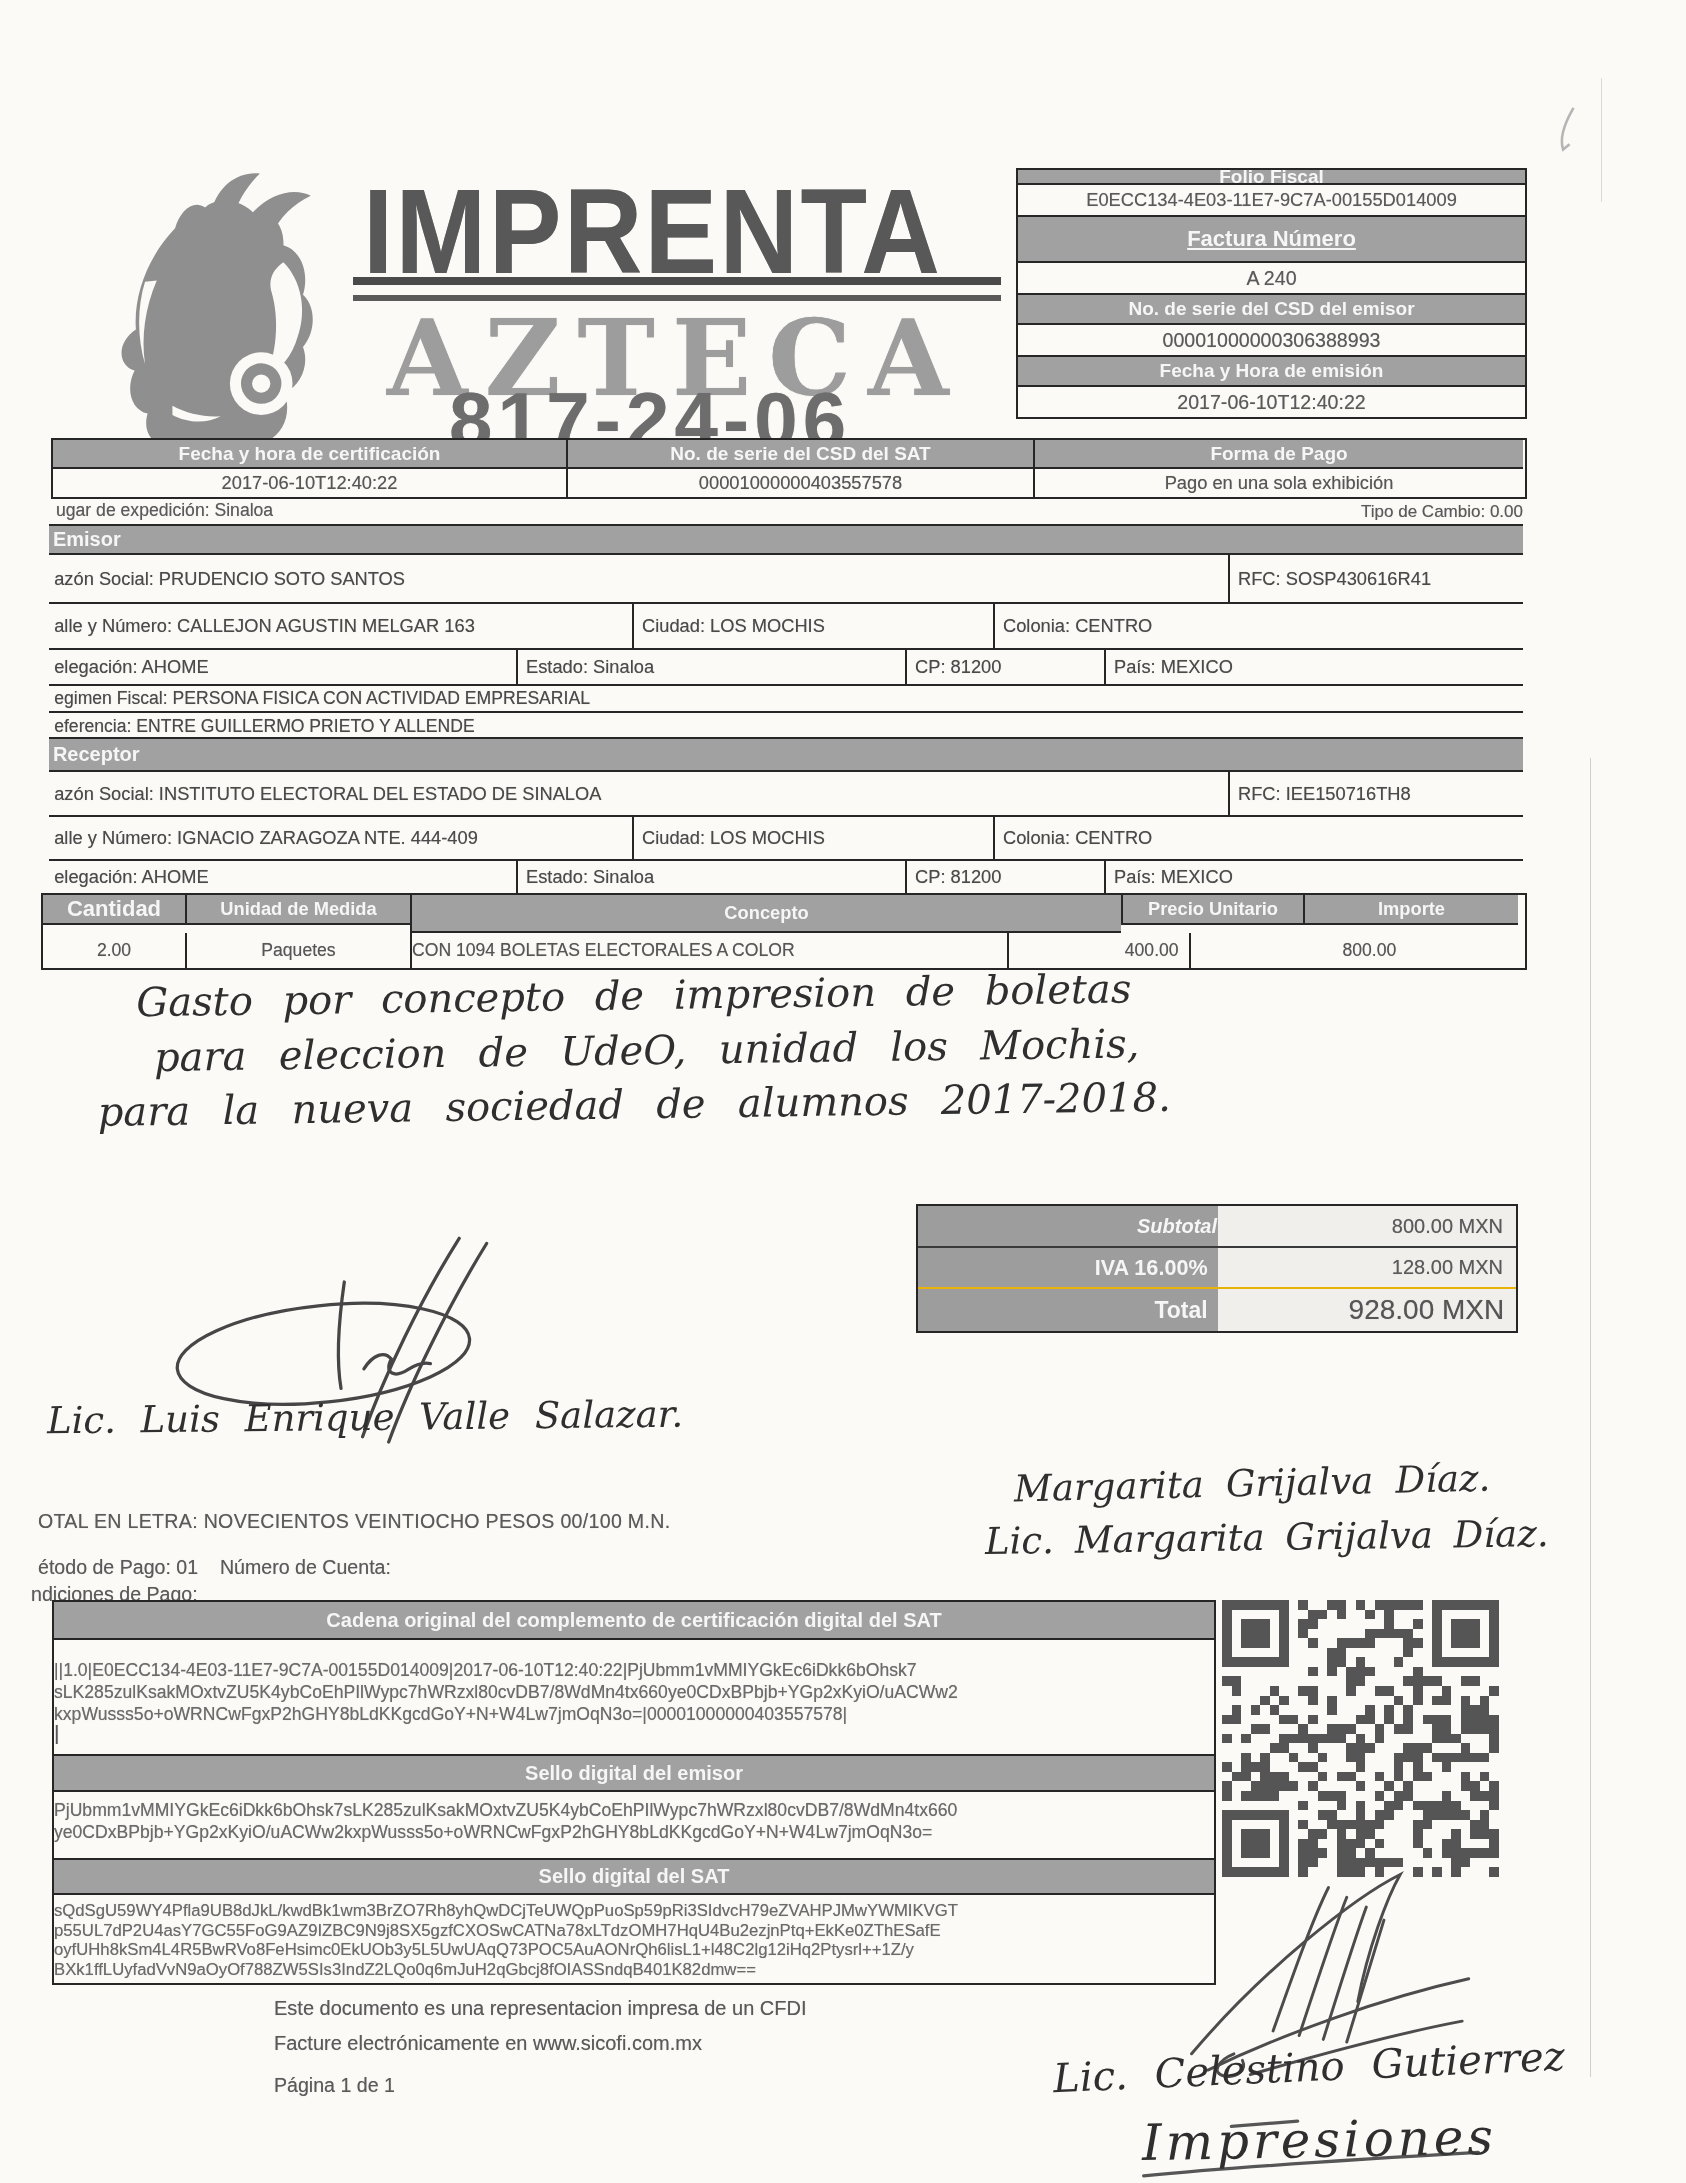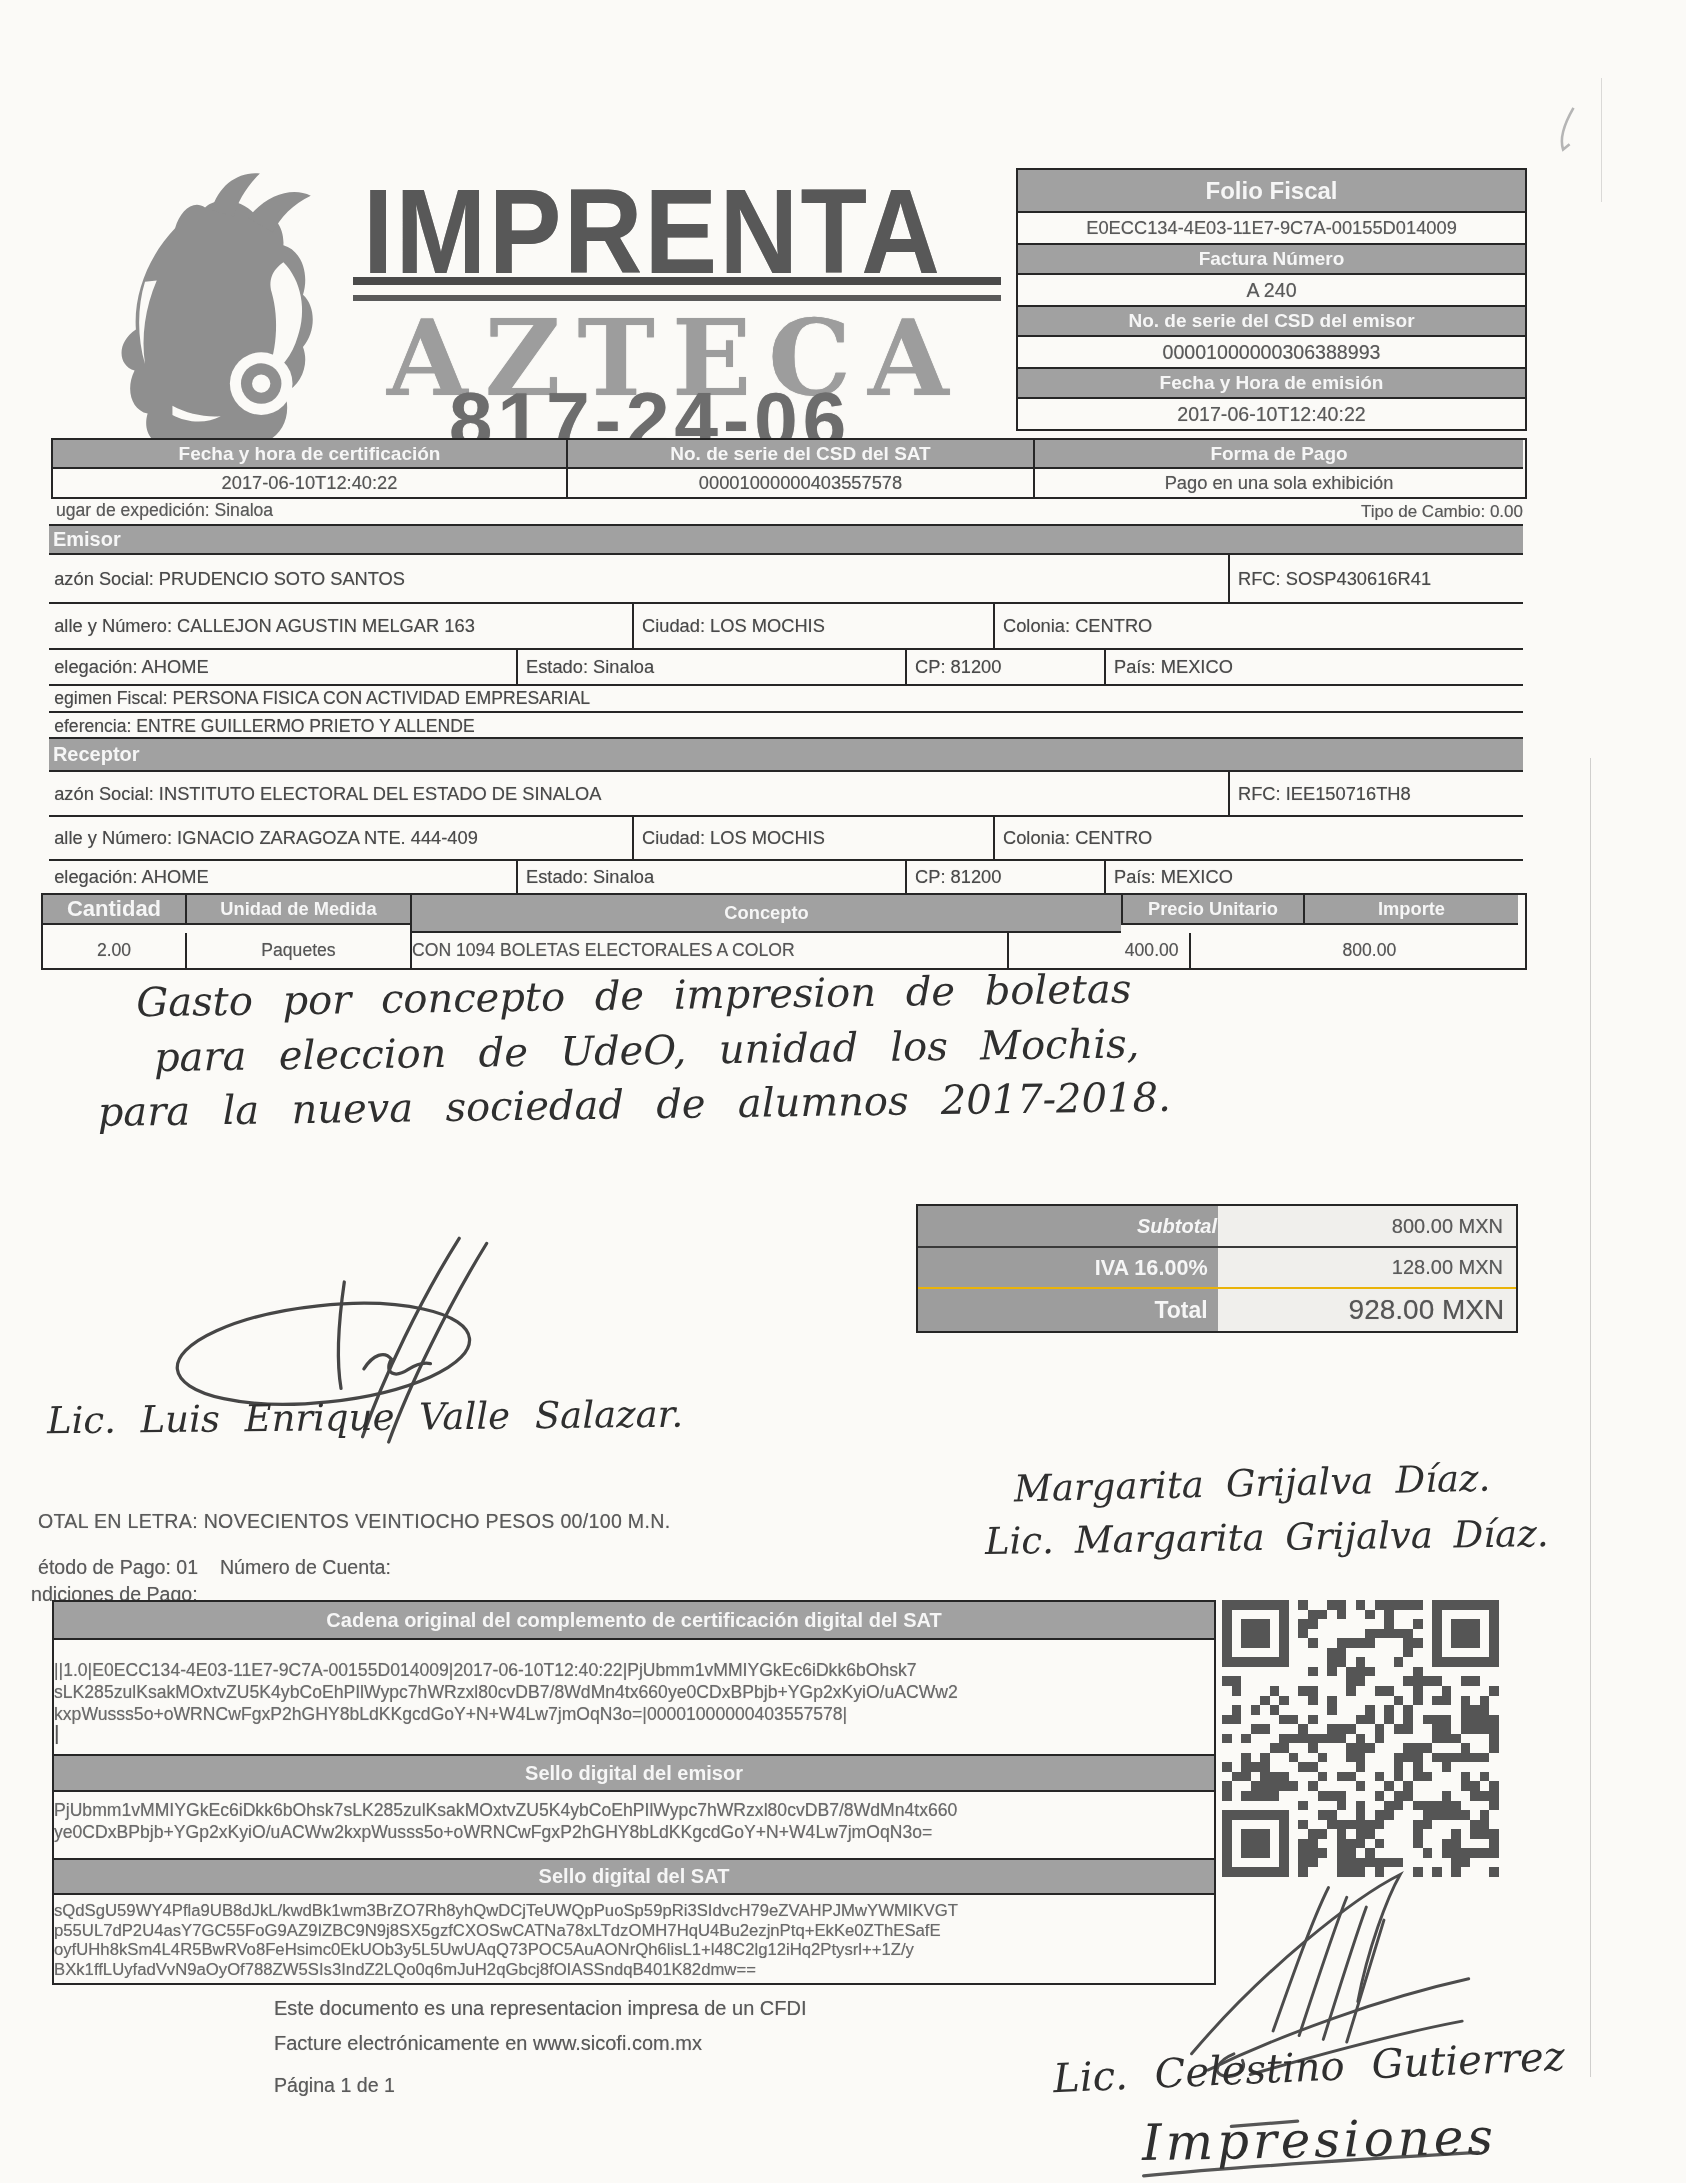--- a/index.html
+++ b/index.html
@@ -41,23 +41,23 @@
     </svg>
   </div>
 
   <div class="abs pr" style="left:363px;top:171px;font-size:121px;line-height:1;font-weight:700;color:#585858;letter-spacing:2.6px;transform:scaleX(.9);transform-origin:left top;white-space:nowrap;">IMPRENTA</div>
   <div class="abs" style="left:353px;top:277px;width:648px;height:7.8px;background:#4a4a4a;"></div>
   <div class="abs" style="left:353px;top:295px;width:648px;height:5.9px;background:#5a5a5a;"></div>
   <div class="abs pr" style="left:387px;top:307px;font-size:104px;line-height:1;font-weight:700;font-family:'DejaVu Serif',serif;color:#9d9d9d;letter-spacing:17px;white-space:nowrap;">AZTECA</div>
   <div class="abs pr" style="left:449px;top:381px;font-size:78px;line-height:1;font-weight:700;color:#6d6d6d;letter-spacing:5.2px;white-space:nowrap;">817-24-06</div>
 
   <div class="abs" style="left:1016px;top:168px;width:507px;border:2px solid #262626;">
-    <div class="bar center" style="height:43px;border-top:none;font-size:24px;">Folio Fiscal</div>
+    <div class="bar center" style="height:15px;border-top:none;font-size:19px;">Folio Fiscal</div>
     <div class="cell pr" style="height:30px;justify-content:center;font-size:18.3px;color:#5a5a5a;">E0ECC134-4E03-11E7-9C7A-00155D014009</div>
-    <div class="bar center" style="height:32px;font-size:19px;">Factura Número</div>
+    <div class="bar center" style="height:48px;font-size:22px;text-decoration:underline;">Factura Número</div>
     <div class="cell pr" style="height:30px;justify-content:center;font-size:19.6px;color:#5a5a5a;">A 240</div>
     <div class="bar center" style="height:32px;font-size:19px;">No. de serie del CSD del emisor</div>
     <div class="cell pr" style="height:30px;justify-content:center;font-size:19.6px;color:#5a5a5a;">00001000000306388993</div>
     <div class="bar center" style="height:32px;font-size:19px;">Fecha y Hora de emisión</div>
     <div class="cell pr" style="height:30px;justify-content:center;font-size:19.6px;color:#5a5a5a;">2017-06-10T12:40:22</div>
   </div>
 
   <div class="abs" style="left:51px;top:438px;width:1472px;border:2px solid #262626;">
     <div style="display:flex;">
       <div class="bar center" style="border-top:none;width:513px;height:29px;font-size:19px;">Fecha y hora de certificación</div>

